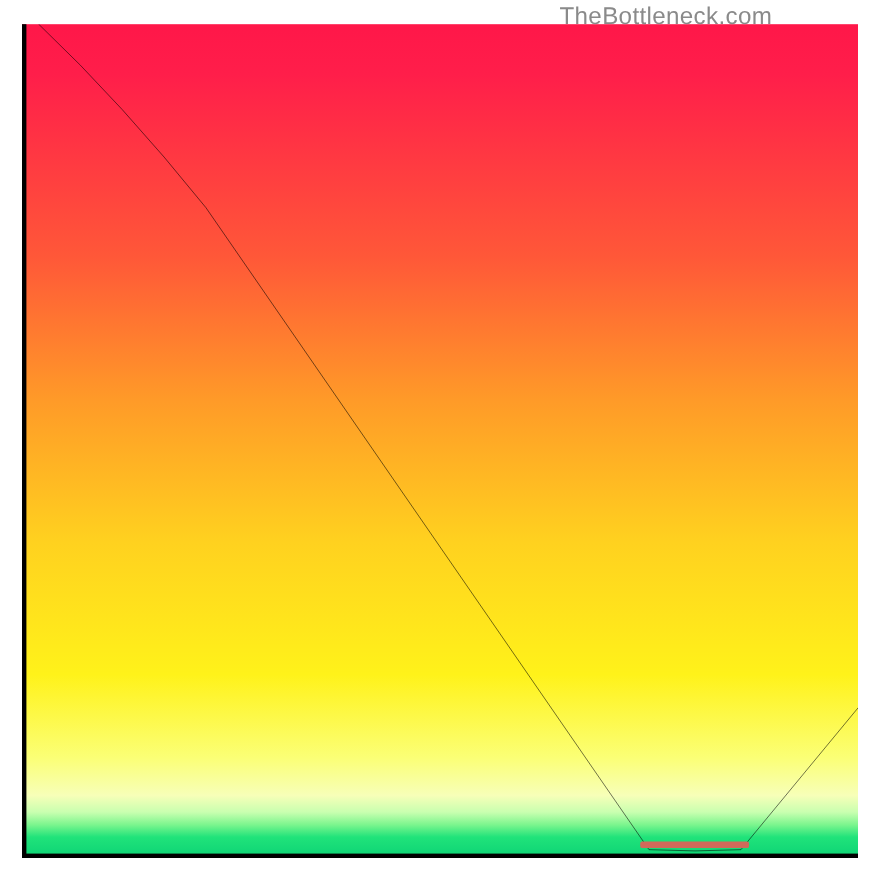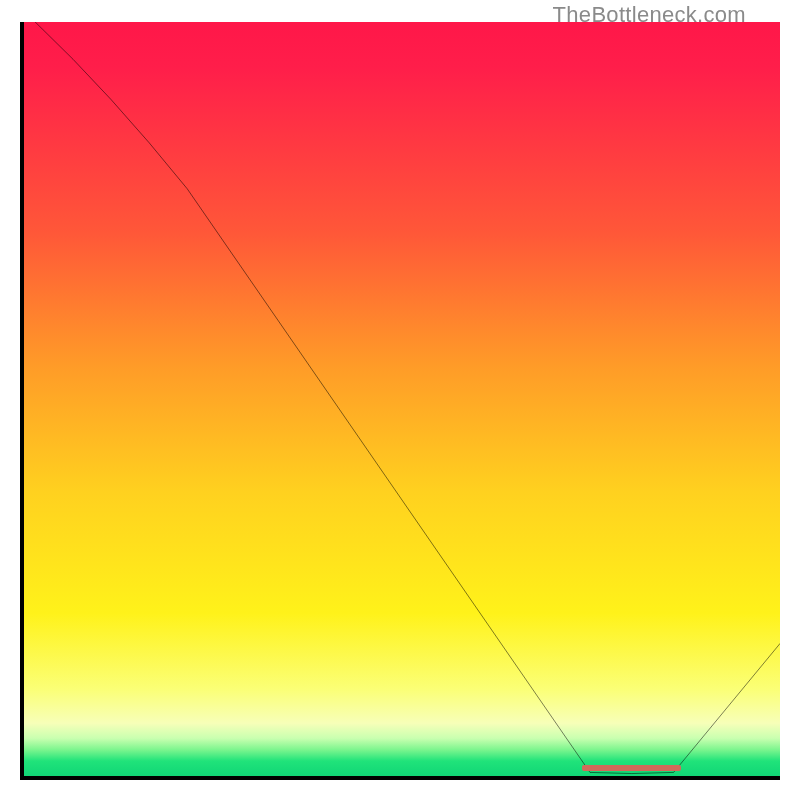--- a/index.html
+++ b/index.html
@@ -8,21 +8,20 @@
     width: 800px;
     height: 800px;
     overflow: hidden;
     background: #fff;
     font-family: Arial, Helvetica, sans-serif;
   }
   .chart-wrap {
     position: relative;
     width: 712px;
     height: 800px;
-    padding-left: 44px;
   }
   .attribution {
     position: absolute;
     top: 2px;
     right: 10px;
     font-size: 22px;
     color: #8a8a8a;
     letter-spacing: 0.3px;
     font-weight: 500;
     z-index: 5;

